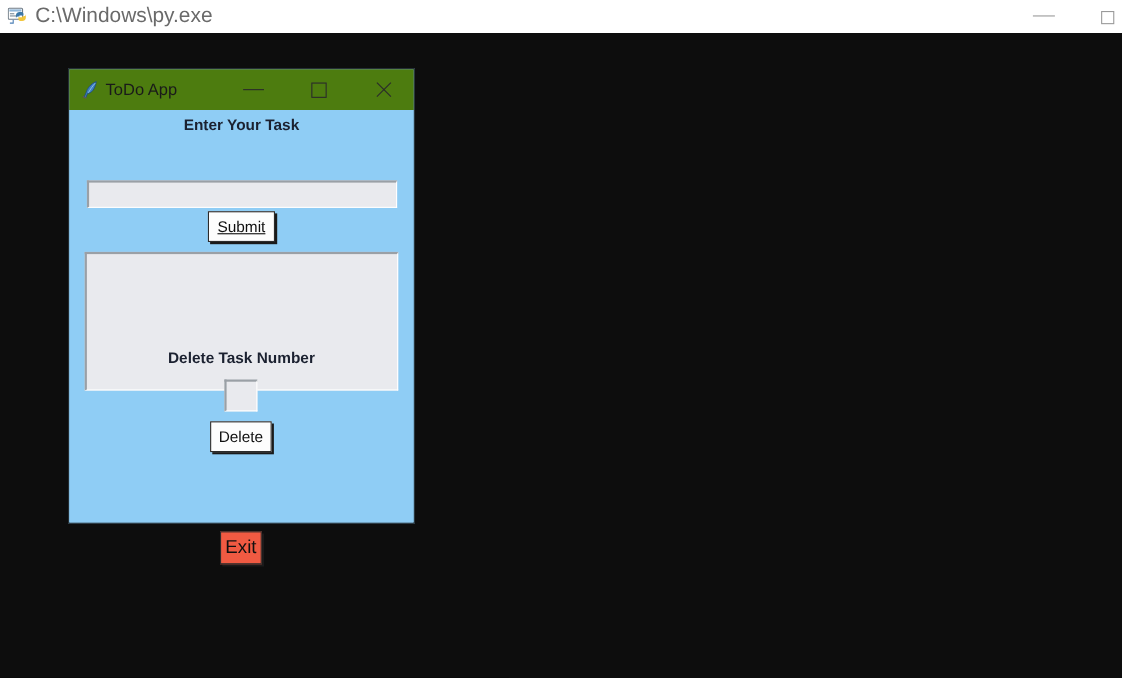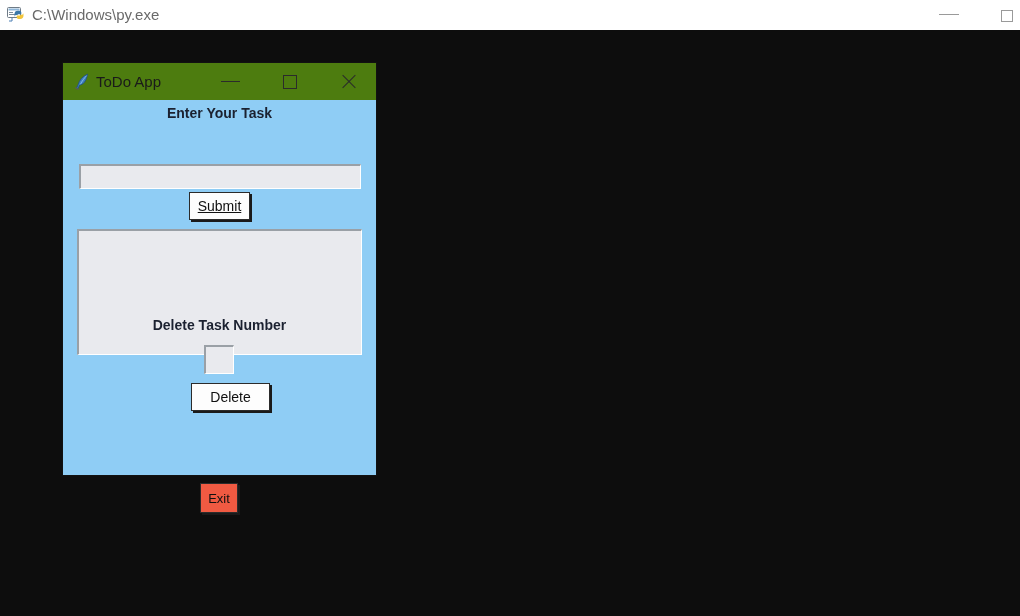--- a/index.html
+++ b/index.html
@@ -40,21 +40,21 @@
     top: 6px;
     width: 18px;
     height: 18px;
   }
   #console-title-text {
     position: absolute;
     left: 32px;
     top: 0;
     height: 30px;
     line-height: 30px;
-    font-size: 15px;
+    font-size: 19px;
     color: #6a6a6a;
     font-family: "Liberation Sans", sans-serif;
     white-space: nowrap;
   }
   .console-ctl {
     position: absolute;
     top: 0;
     width: 46px;
     height: 30px;
     background: transparent;
@@ -240,30 +240,30 @@
   #submit-button {
     left: 126px;
     top: 92px;
     width: 61px;
     height: 28px;
     text-decoration: underline;
   }
   #delete-button {
     left: 128px;
     top: 283px;
-    width: 79px;
+    width: 56px;
     height: 28px;
   }
   #exit-button {
     left: 137px;
     top: 383px;
     width: 38px;
     height: 30px;
     background: #f05a42;
-    font-size: 13px;
+    font-size: 17px;
   }
 
   .tk-listbox {
     position: absolute;
     left: 14px;
     top: 129px;
     width: 285px;
     height: 126px;
     background: #e9eaee;
     border-top: 2px solid #9aa0a6;

